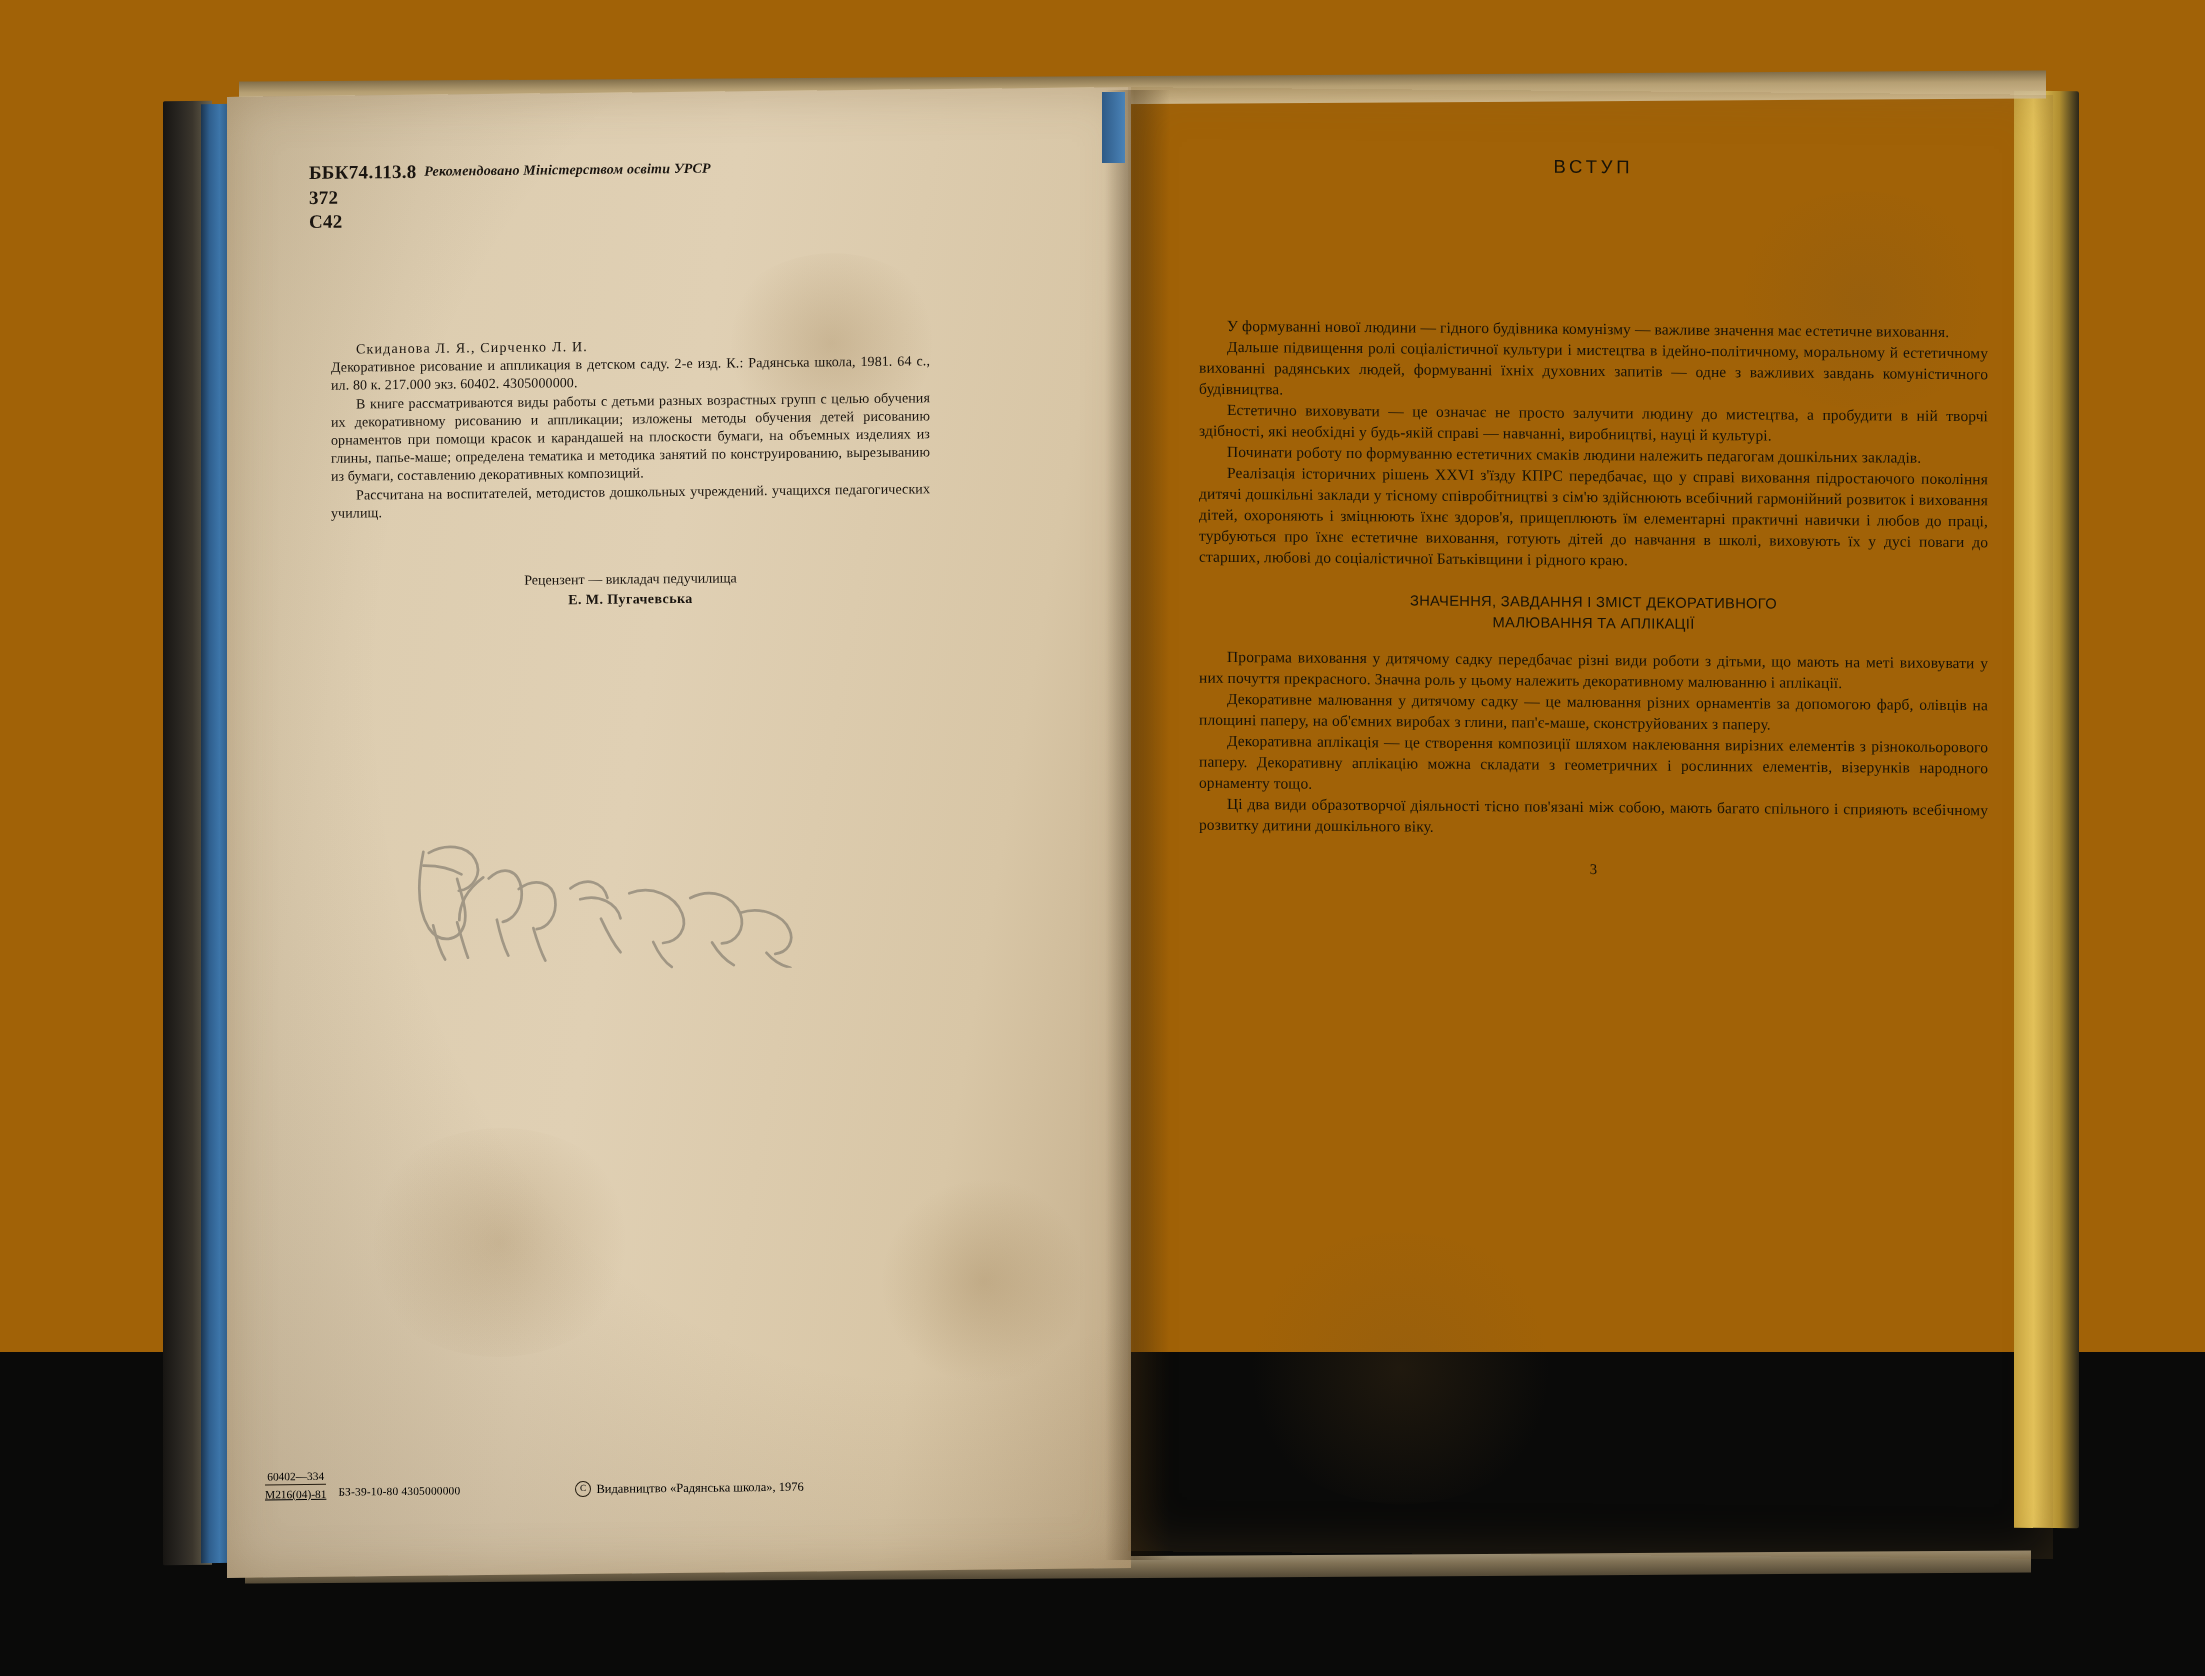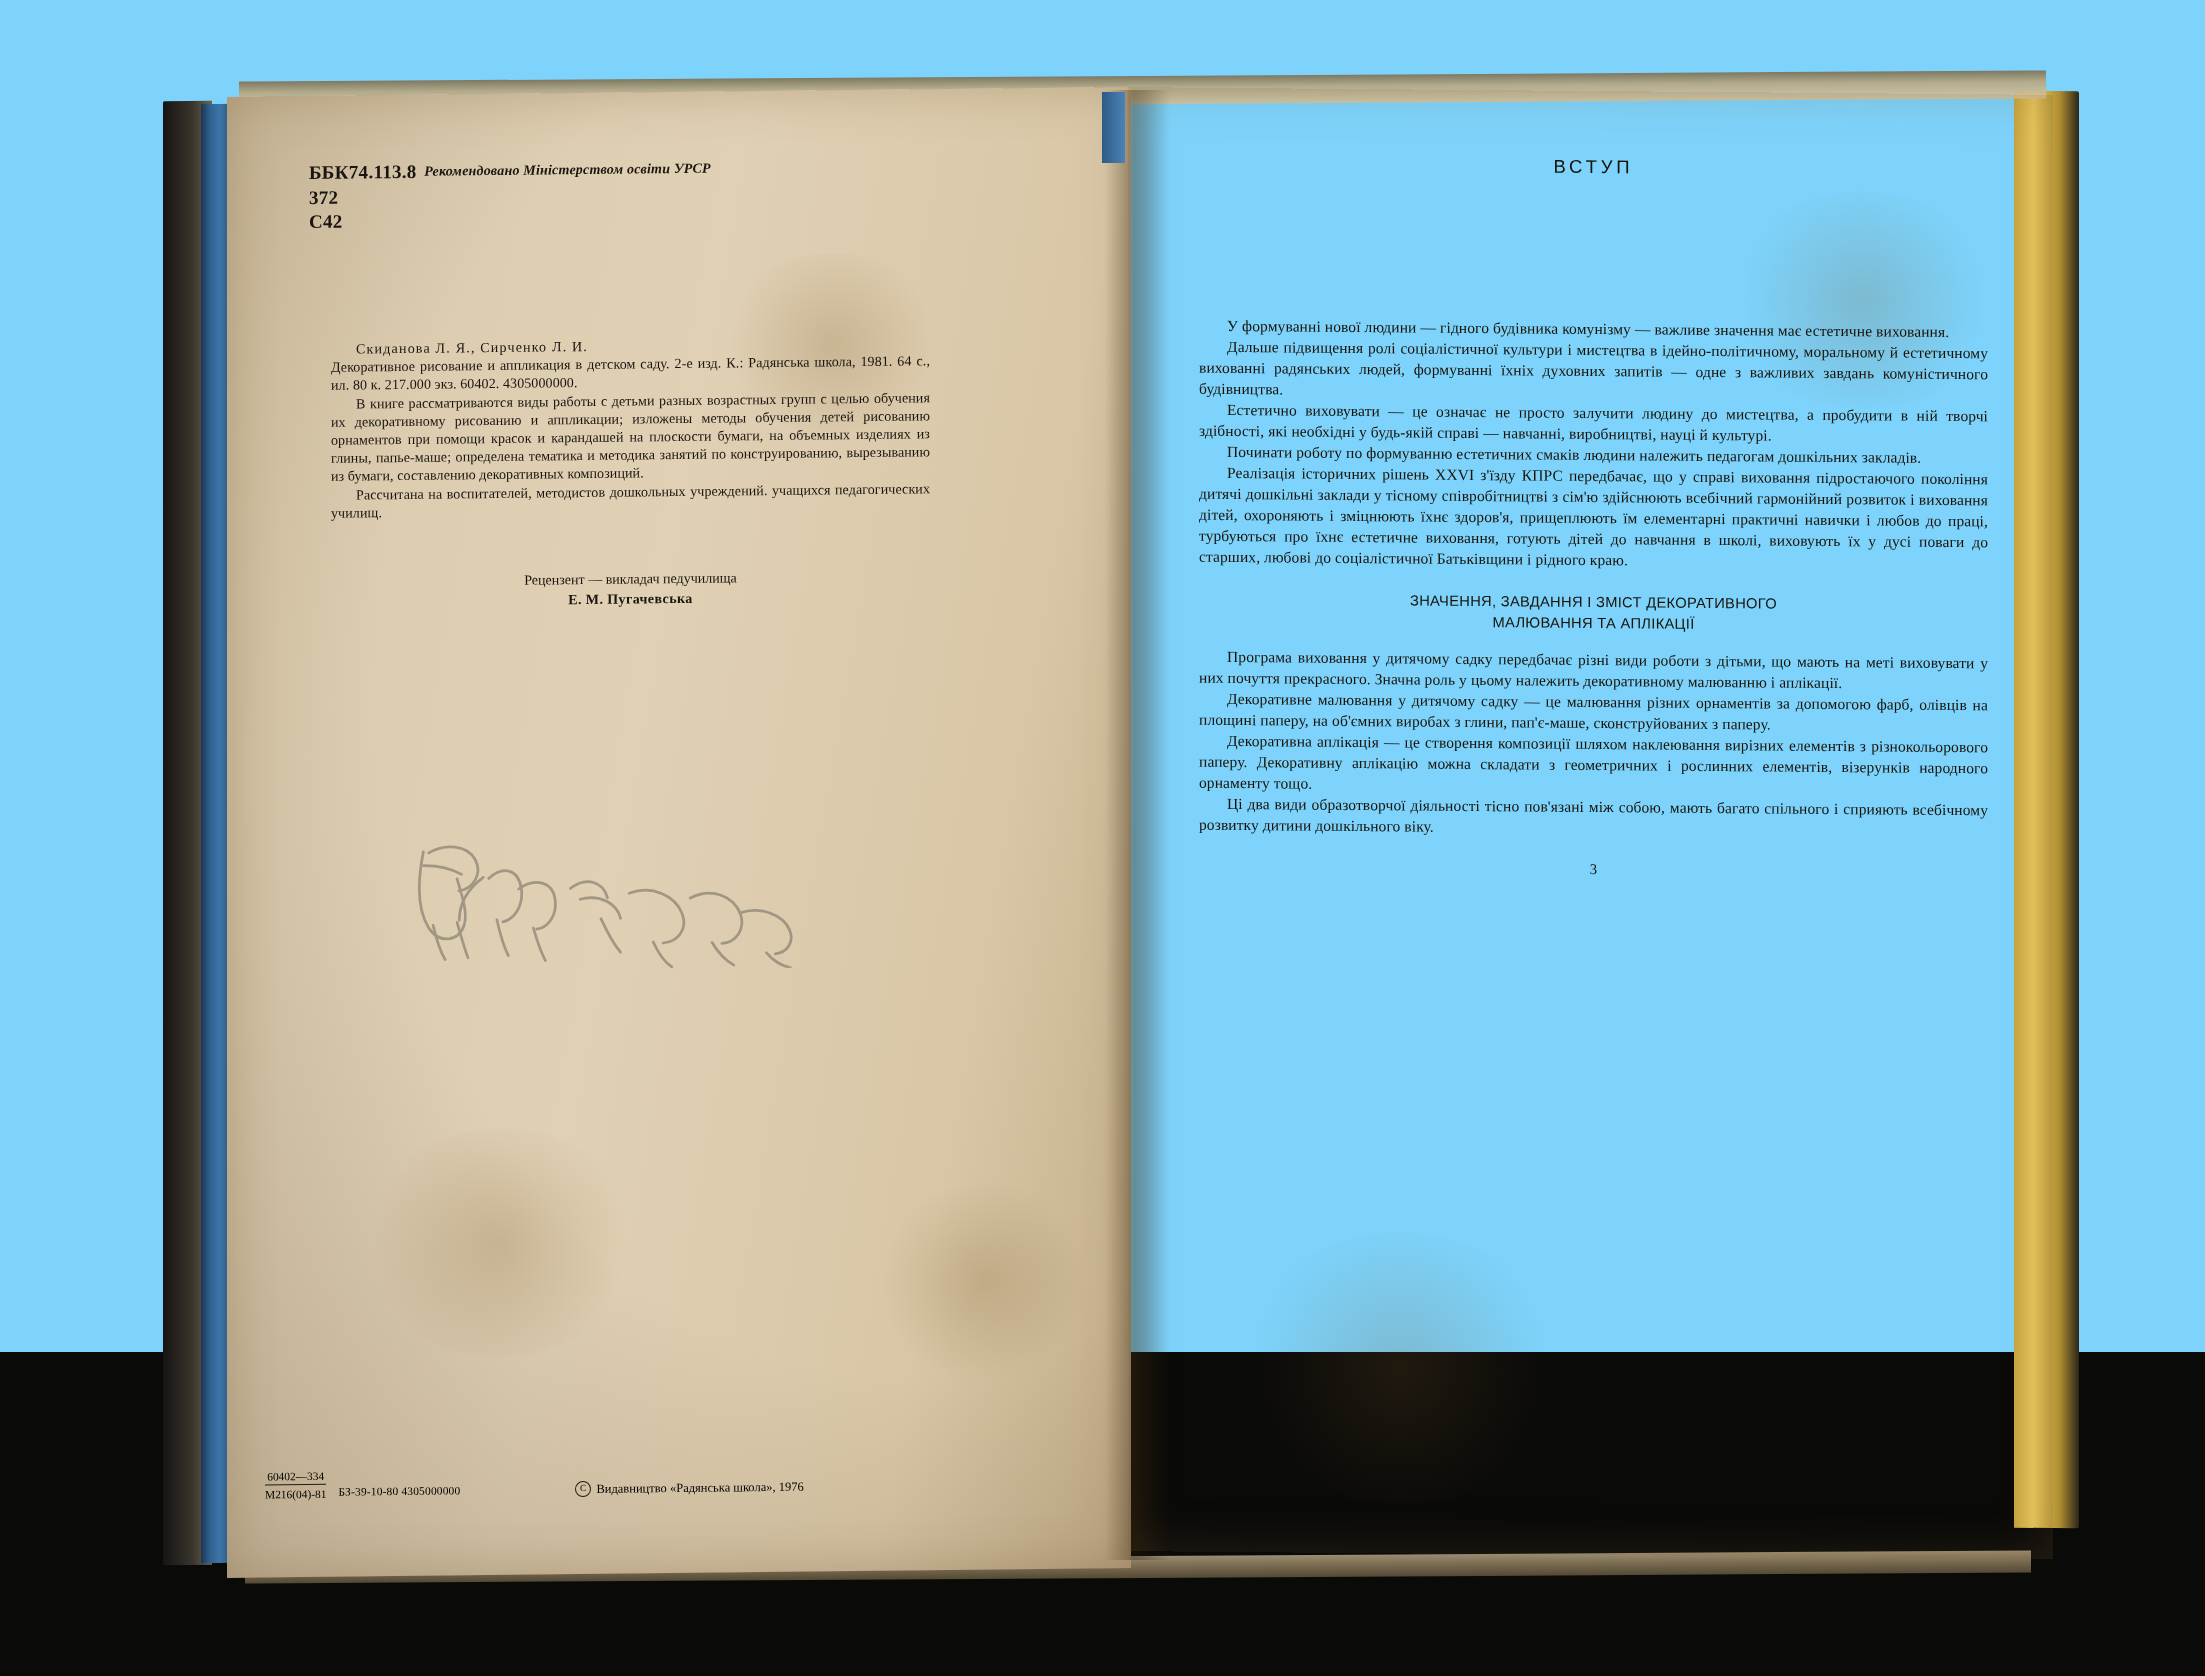--- a/index.html
+++ b/index.html
@@ -11,21 +11,21 @@
     overflow: hidden;
   }
   body {
     font-family: "Liberation Serif", serif;
   }
 
   #scene {
     position: relative;
     width: 2205px;
     height: 1352px;
-    background: #7dd3fc;
+    background: #a16207;
   }
 
   
   .book {
     position: absolute;
     left: 163px;
     top: 76px;
     width: 1894px;
     height: 1524px;
   }
@@ -207,21 +207,21 @@
     line-height: 1.25;
     display: flex;
     align-items: flex-end;
     gap: 12px;
   }
   .imprint-code {
     border-bottom: 1.1px solid #241c10;
     padding-bottom: 1.1px;
     text-align: center;
   }
-  .imprint-code2 { padding-top: 1.6px; text-align: center; }
+  .imprint-code2 { padding-top: 1.6px; text-align: center; text-decoration: underline; }
   .imprint-mid { padding-bottom: 2.2px; letter-spacing: 0.2px; }
   .copyright {
     position: absolute;
     left: 348px;
     bottom: 77px;
     font-size: 12.5px;
     display: flex;
     align-items: center;
     gap: 5.4px;
   }

